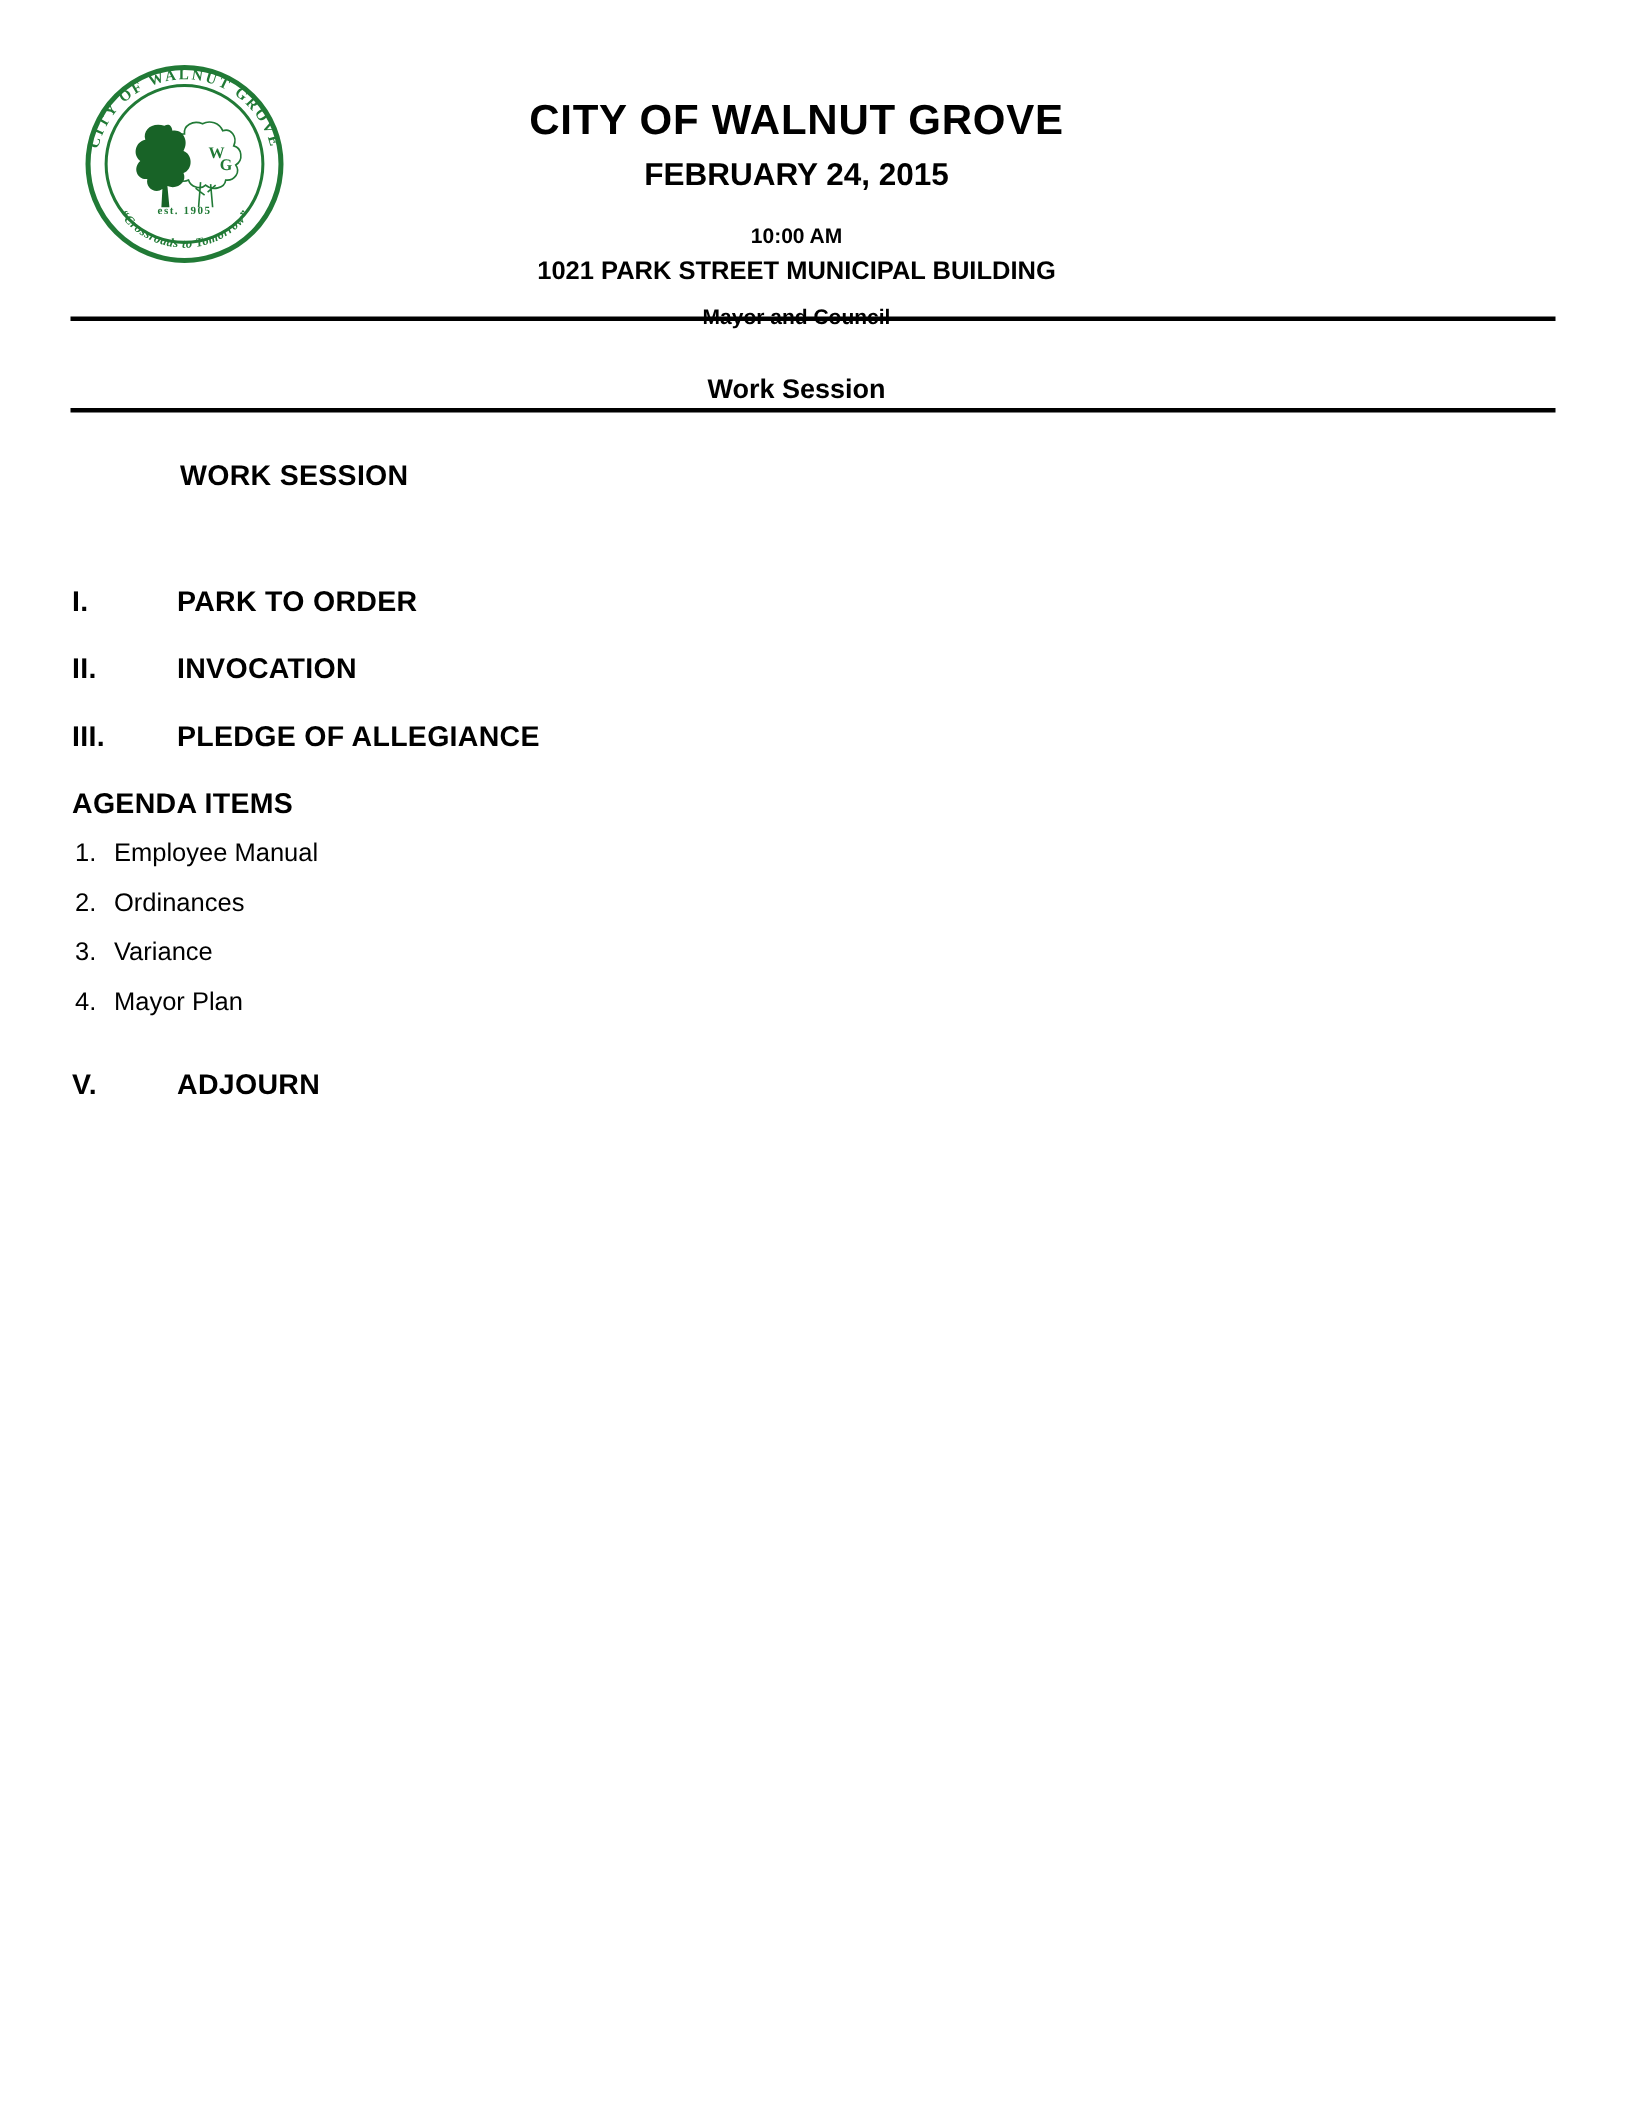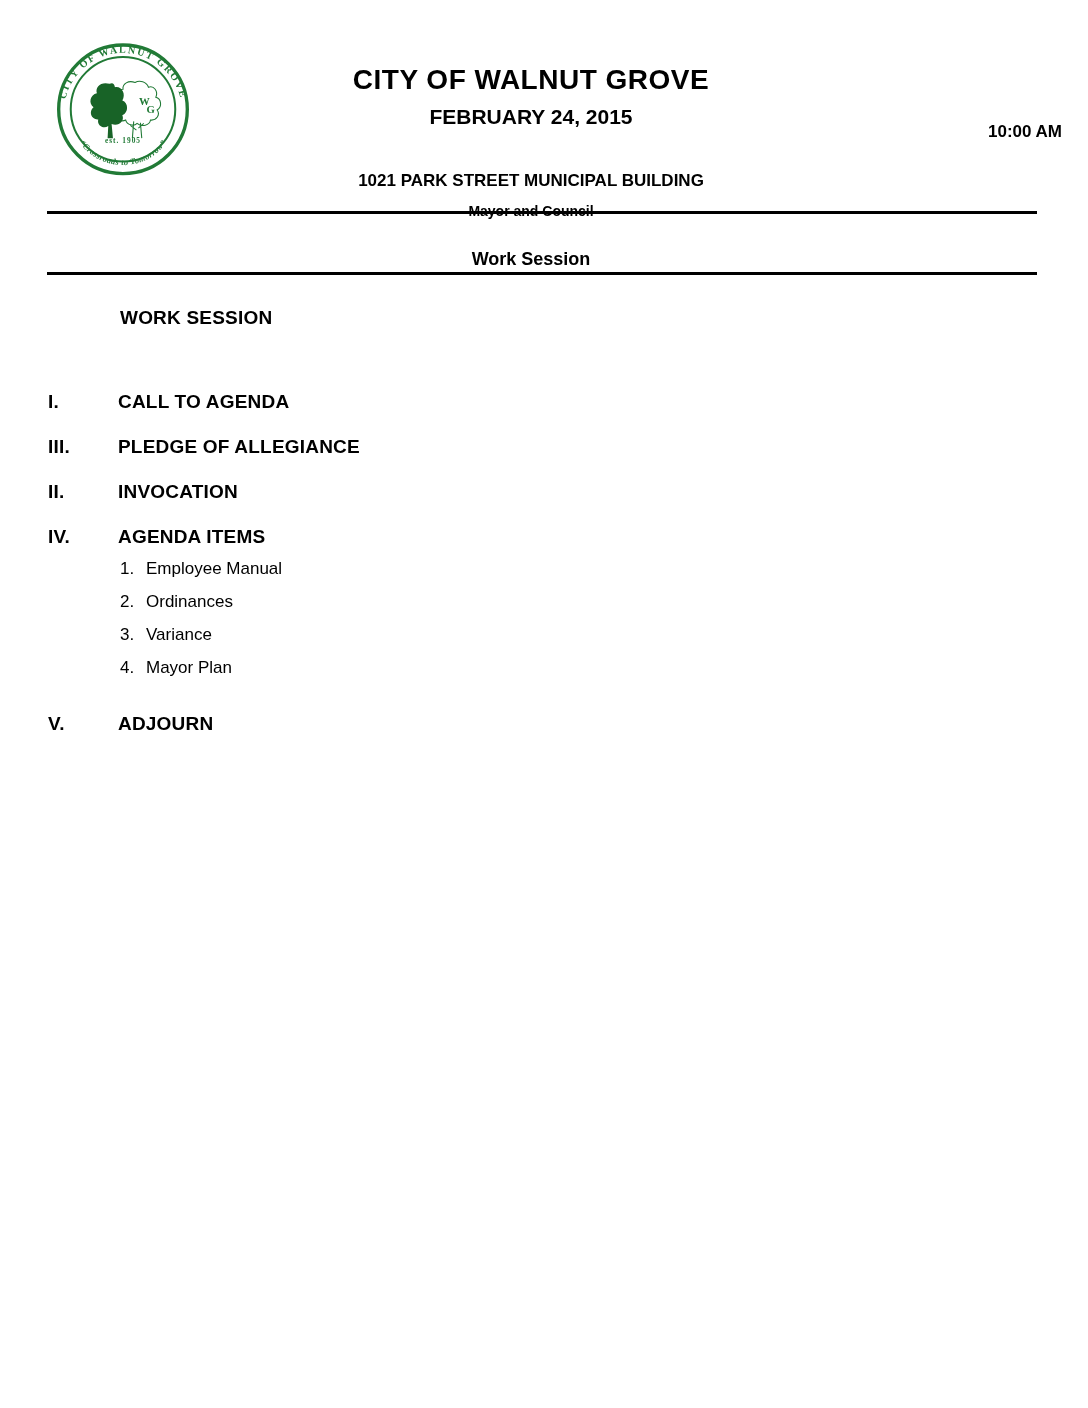--- a/index.html
+++ b/index.html
@@ -14,21 +14,21 @@
   .page { position:absolute; inset:0; background:#fff; }
 
   
   .logo { position:absolute; left:56px; top:42px; width:134px; height:138px; }
   .logo svg { width:100%; height:100%; display:block; }
 
   
   .center-text { position:absolute; left:0; width:1062px; text-align:center; font-weight:bold; white-space:nowrap; }
   .doc-title    { top:64px;  font-size:28px; letter-spacing:0.5px; }
   .doc-date     { top:105px; font-size:21px; }
-  .doc-time     { top:122px; font-size:17px;text-align:right; }
+  .doc-time     { top:149px; font-size:14px; }
   .doc-location { top:171px; font-size:17px; }
 
   
   .rule { position:absolute; left:47px; width:990px; height:3px; background:#000; border:none; }
   .rule-top    { top:211px; }
   .rule-bottom { top:272px; }
   .body-name    { top:203px; font-size:14px; }
   .session-type { top:249px; font-size:18px; }
 
   
@@ -100,32 +100,31 @@
   <div class="rule rule-top"></div>
   <div class="center-text body-name">Mayor and Council</div>
   <div class="center-text session-type">Work Session</div>
   <div class="rule rule-bottom"></div>
 
   <div class="agenda">
     <div class="section-heading">WORK SESSION</div>
     <div id="agenda-list">
         <div class="agenda-item">
           <span class="numeral">I.</span>
-          <div class="item-body"><span class="label">CALL TO AGENDA</span></div>
+          <div class="item-body"><span class="label">PARK TO ORDER</span></div>
+        </div>
+        <div class="agenda-item">
+          <span class="numeral">II.</span>
+          <div class="item-body"><span class="label">INVOCATION</span></div>
         </div>
         <div class="agenda-item">
           <span class="numeral">III.</span>
           <div class="item-body"><span class="label">PLEDGE OF ALLEGIANCE</span></div>
         </div>
         <div class="agenda-item">
-          <span class="numeral">II.</span>
-          <div class="item-body"><span class="label">INVOCATION</span></div>
-        </div>
-        <div class="agenda-item">
-          <span class="numeral">IV.</span>
           <div class="item-body"><span class="label">AGENDA ITEMS</span><div class="sub-list">
               <div class="sub-item">
                 <span class="sub-num">1.</span>
                 <span class="sub-label">Employee Manual</span>
               </div>
               <div class="sub-item">
                 <span class="sub-num">2.</span>
                 <span class="sub-label">Ordinances</span>
               </div>
               <div class="sub-item">

